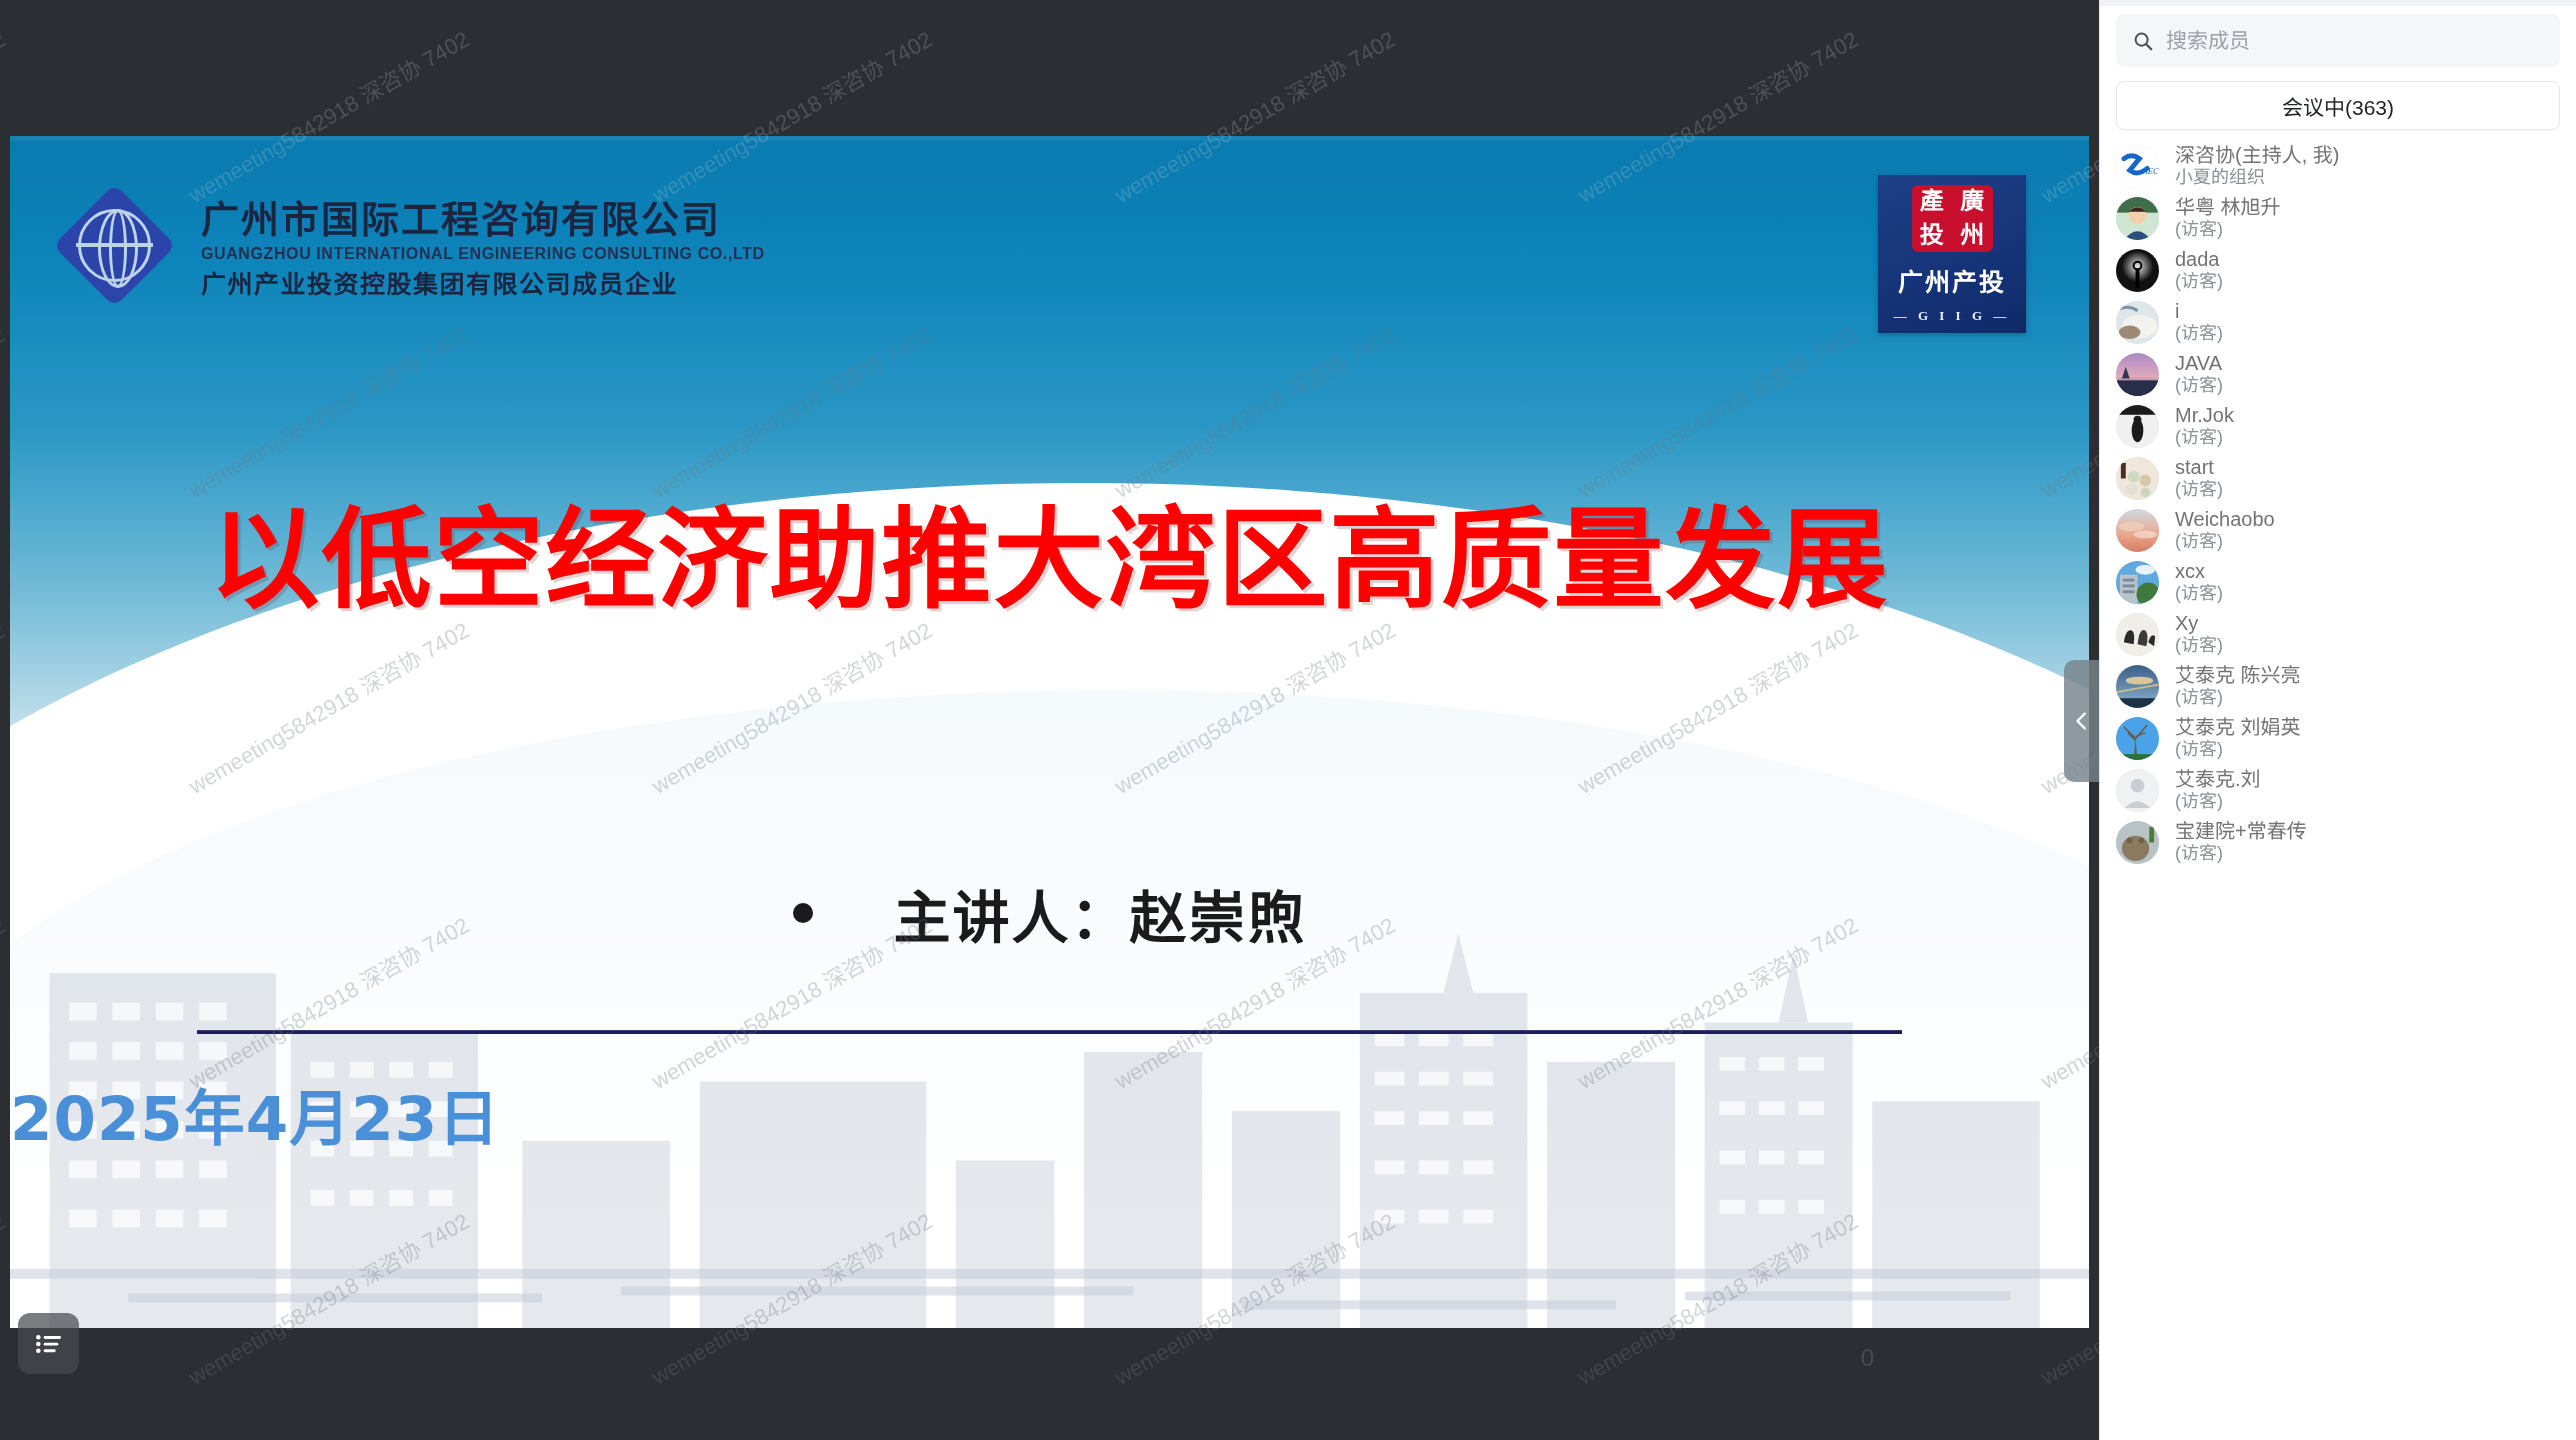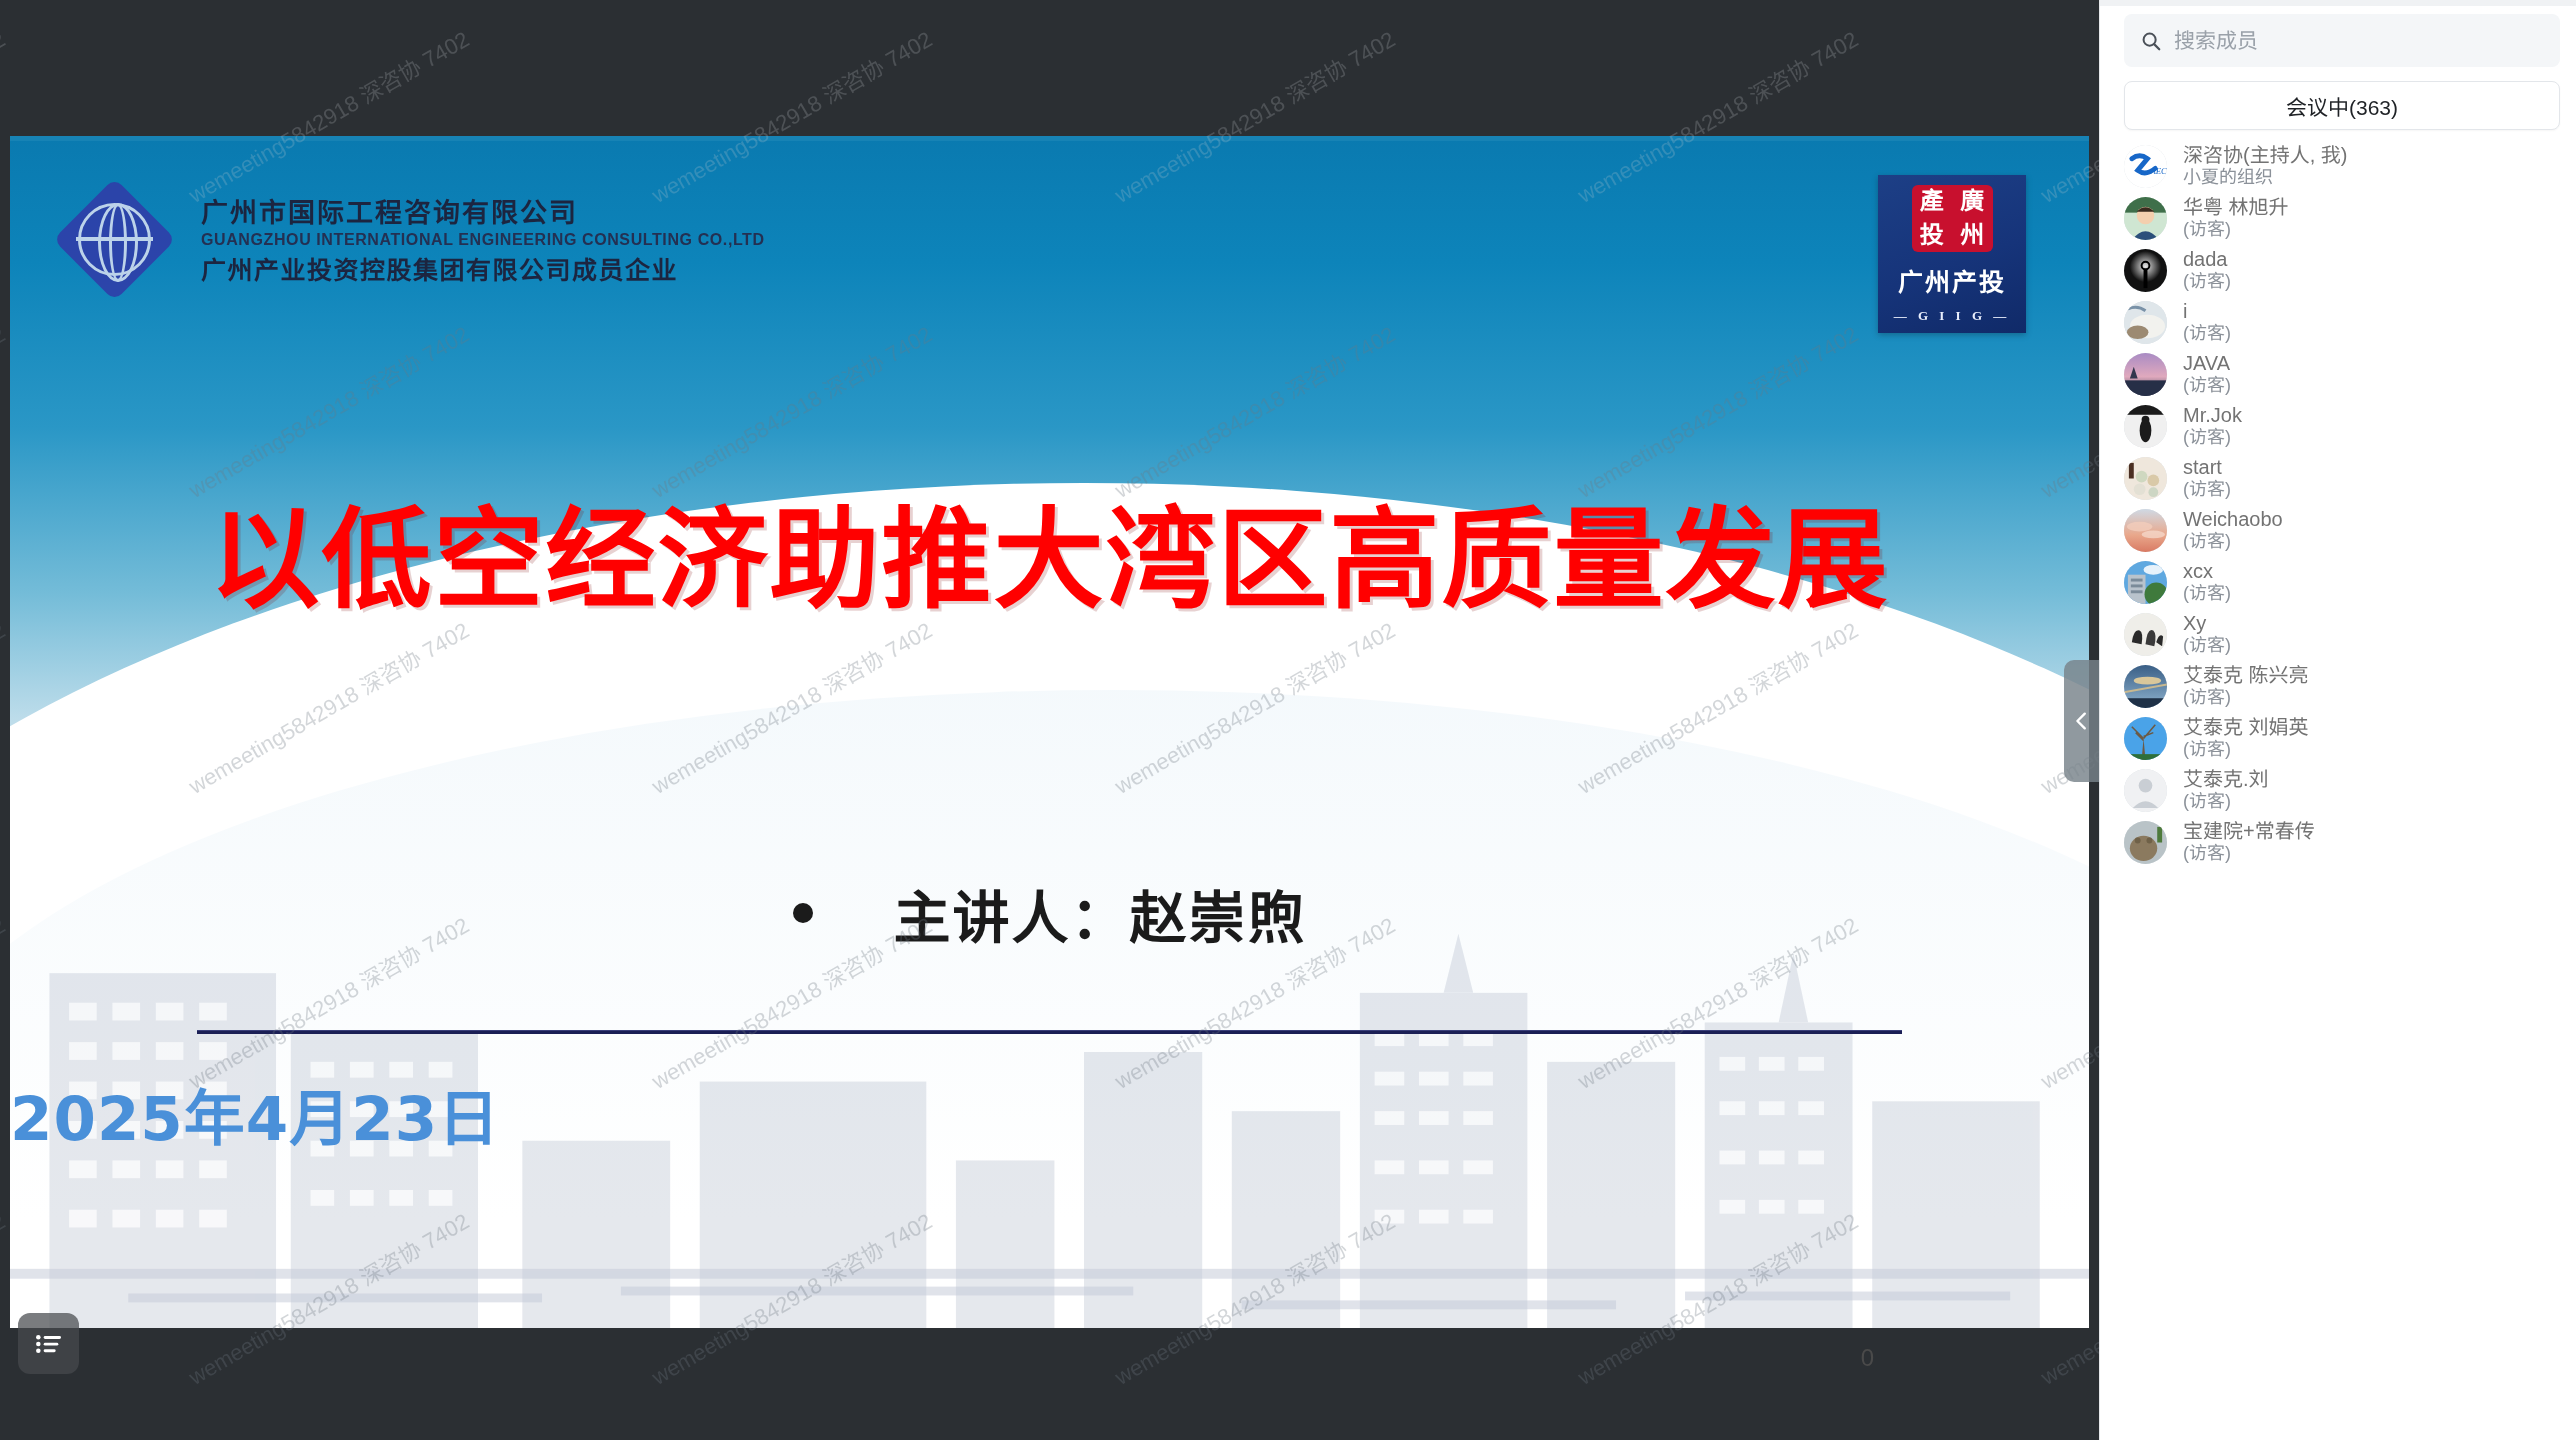--- a/index.html
+++ b/index.html
@@ -78,21 +78,21 @@
     width: 34px; height: 73px; margin-left: -17px;
     border: 3px solid #bcd3ea; border-radius: 50%;
   }
   .giec-mark .globe::after { width: 12px; margin-left: -6px; }
   .giec-mark .bar {
     position: absolute; left: 50%; top: 50%; width: 77px; height: 4px;
     margin: -2px 0 0 -38px; background: #bcd3ea;
   }
   .hdr-lines { display: flex; flex-direction: column; gap: 1px; }
   .hdr-cn1 {
-    font-size: 27px; font-weight: 700; color: #1c2540; letter-spacing: 2px;
+    font-size: 38px; font-weight: 700; color: #1c2540; letter-spacing: 2px;
     font-family: "DejaVu Sans", "Liberation Sans", sans-serif;
   }
   .hdr-en {
     font-size: 16px; font-weight: 600; color: #243052; letter-spacing: 0.6px;
     font-family: "Liberation Sans", sans-serif;
   }
   .hdr-cn2 {
     font-size: 25px; font-weight: 700; color: #1c2540; letter-spacing: 1.5px;
     font-family: "DejaVu Sans", "Liberation Sans", sans-serif;
   }
@@ -213,21 +213,20 @@
   .collapse-btn svg { width: 22px; height: 22px; }
 
   
   #panel {
     position: relative;
     width: 477px; height: 1441px; flex: 0 0 477px;
     background: #ffffff;
     border-left: 1px solid #e6e8eb;
     display: flex; flex-direction: column;
     overflow: hidden;
-    padding-left: 8px;
   }
   .panel-top { padding: 14px 16px 0 16px; }
 
   .search-box {
     display: flex; align-items: center; gap: 12px;
     height: 53px; border-radius: 8px; background: #f4f6f8;
     padding: 0 16px;
   }
   .search-box svg { width: 22px; height: 22px; flex: 0 0 22px; }
   .search-input {

